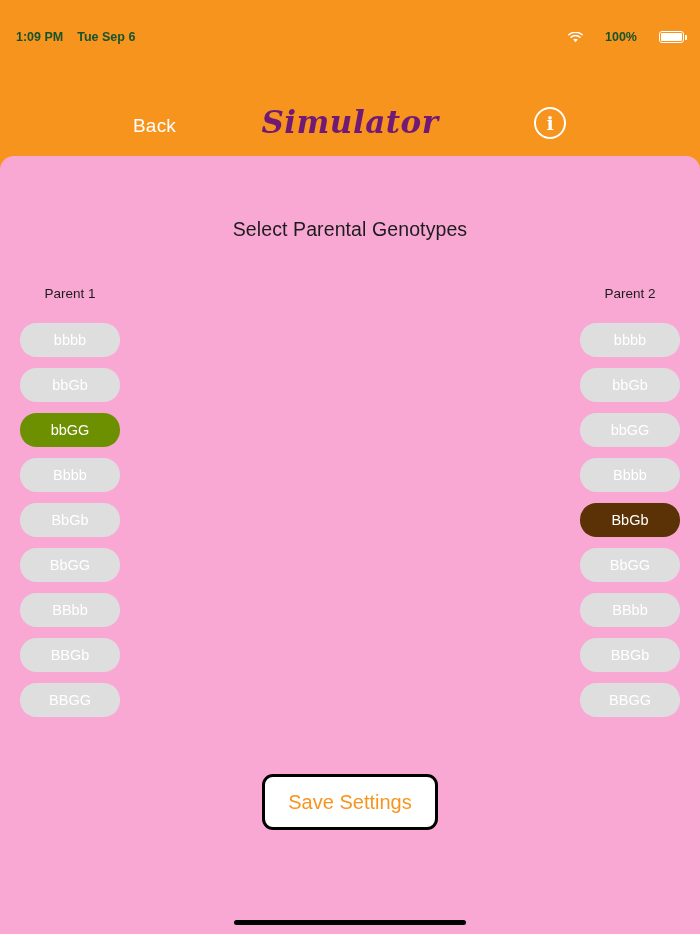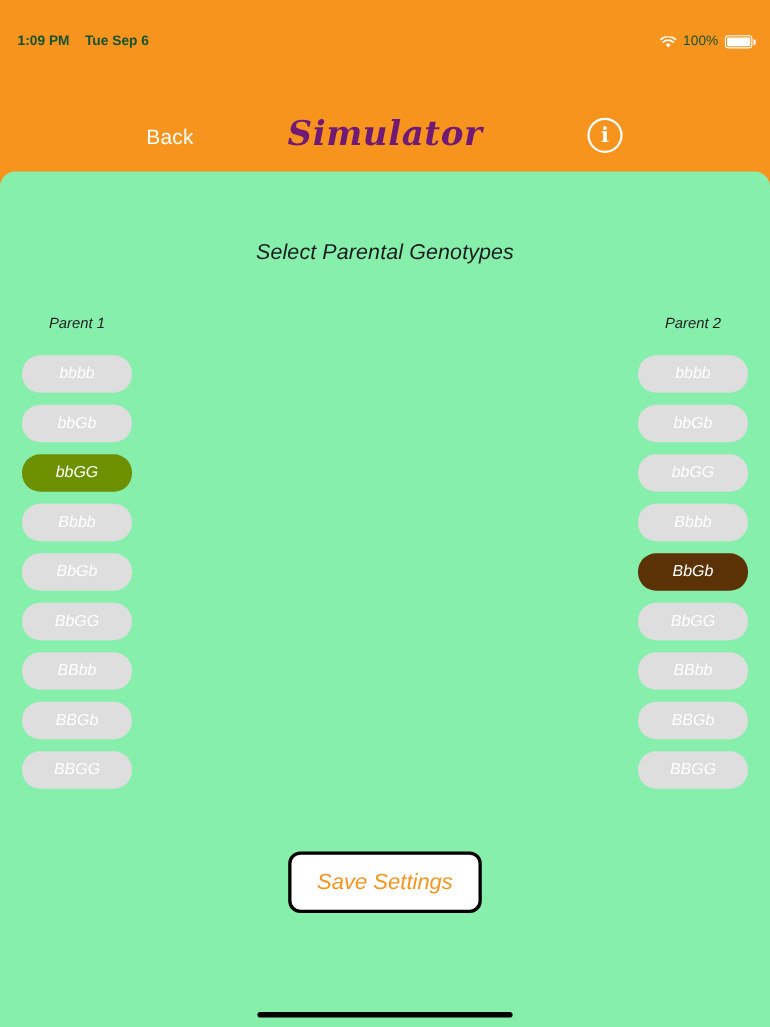--- a/index.html
+++ b/index.html
@@ -29,24 +29,24 @@
     padding: 0 16px;
     color: #14532d;
     font-size: 12.5px;
     font-weight: 600;
     margin-top: 20px;
   }
   .status-left { display: flex; align-items: center; gap: 14px; }
   .status-right {
     margin-left: auto;
     display: flex;
-    align-items: flex-end;
-    gap: 6px;
+    align-items: center;
+    gap: 22px;
     font-size: 12.5px;
-    font-weight: 400;
+    font-weight: 700;
   }
   .wifi-icon { display: inline-block; width: 15px; height: 11px; }
   .battery {
     width: 25px; height: 12px;
     border: 1.6px solid #ffffff;
     border-radius: 3px;
     position: relative;
     display: inline-block;
   }
   .battery::after {
@@ -108,24 +108,23 @@
     font-family: "DejaVu Serif", serif;
     font-weight: 700;
     font-size: 19px;
     cursor: pointer;
   }
 
   
   .sheet {
     position: absolute;
     top: 156px; left: 0; right: 0; bottom: 0;
-    background: #86efac;
+    background: #f9a8d4;
     border-top-left-radius: 14px;
     border-top-right-radius: 14px;
-    font-style: italic;
   }
 
   .screen-title {
     margin-top: 62px;
     text-align: center;
     font-size: 19.5px;
     color: #1c1c1e;
     letter-spacing: .1px;
   }
 

